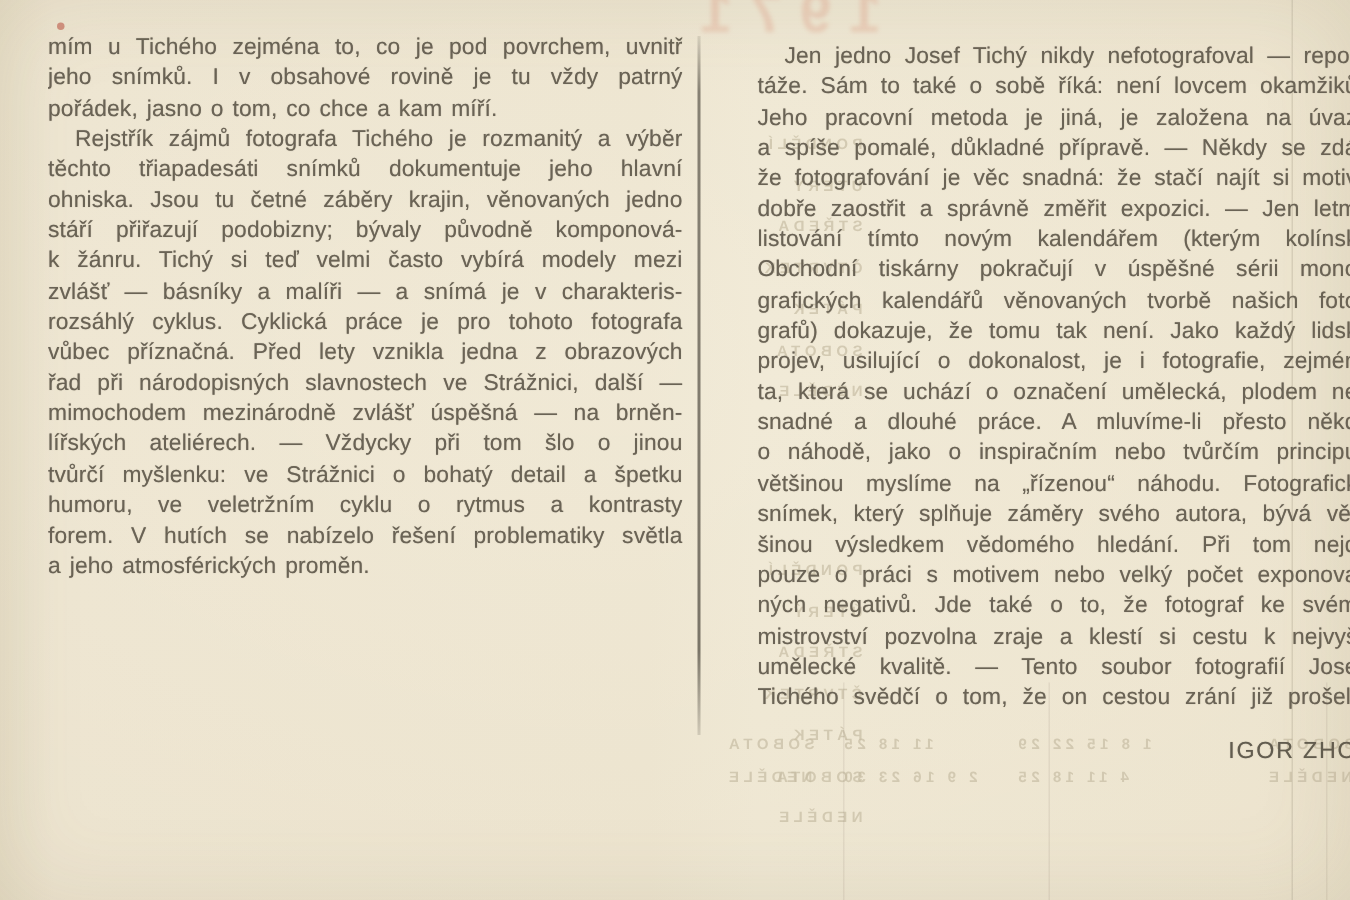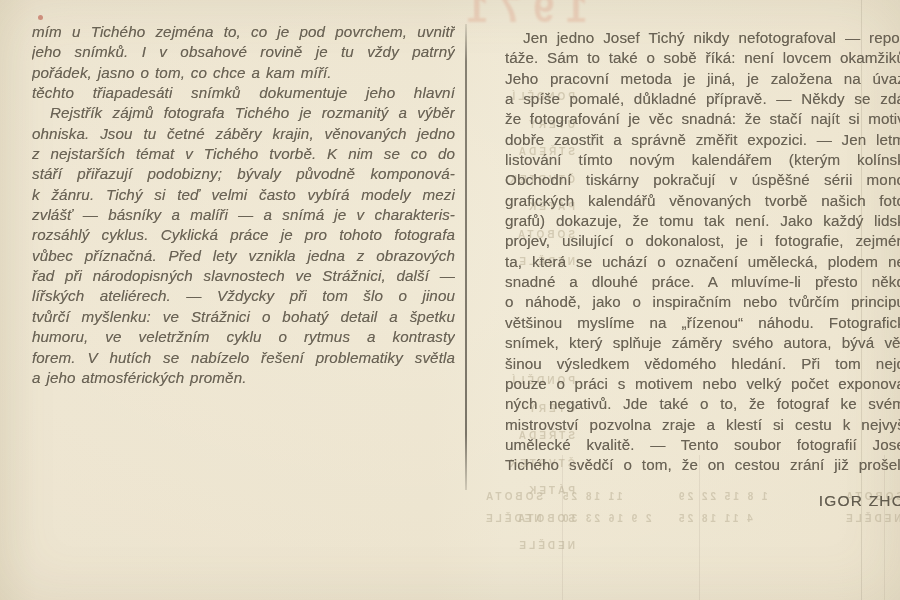--- a/index.html
+++ b/index.html
@@ -11,21 +11,21 @@
     font-family:"Liberation Sans","DejaVu Sans",sans-serif;
   }
   .page::after{content:"";position:absolute;inset:0;pointer-events:none;
     box-shadow:inset 0 0 60px rgba(120,105,75,.12);}
   
   .textcol{position:absolute;color:#6a6355;font-size:15.2px;line-height:20.35px;
     text-shadow:0 0 .6px rgba(106,99,85,.55);word-spacing:1.6px;letter-spacing:.1px;}
   .textcol .line{text-align:justify;text-align-last:justify;height:20.35px;overflow:hidden;}
   .textcol .line.indent{text-indent:18px;}
   .textcol .line.last{text-align-last:left;}
-  .left-col{left:32px;top:22px;width:423px;font-style:italic;}
+  .left-col{left:32px;top:22px;width:423px;}
   .right-col{left:505px;top:28px;width:400px;}
   .signature{position:absolute;left:505px;top:492px;width:400px;text-align:right;
     color:#625c4f;font-size:15.5px;letter-spacing:1.2px;
     text-shadow:0 0 .6px rgba(98,92,79,.55);}
   
   .red-dot{position:absolute;left:38px;top:15px;width:5px;height:5px;border-radius:50%;
     background:rgba(186,74,58,.55);filter:blur(.4px);}
   .gutter-line{position:absolute;left:465px;top:24px;width:1.6px;height:466px;
     background:linear-gradient(180deg,rgba(90,85,74,.15),rgba(90,85,74,.7) 8%,rgba(90,85,74,.78) 88%,rgba(90,85,74,.2));}
   .crease{position:absolute;width:1px;background:rgba(120,112,96,.18);}
@@ -82,30 +82,30 @@
   <div class="gutter-line"></div>
   <div class="crease c1"></div>
   <div class="crease c2"></div>
   <div class="crease c3"></div>
   <div class="crease c4"></div>
 
   <div class="textcol left-col">
       <div class="line">mím u Tichého zejména to, co je pod povrchem, uvnitř</div>
       <div class="line">jeho snímků. I v obsahové rovině je tu vždy patrný</div>
       <div class="line last">pořádek, jasno o tom, co chce a kam míří.</div>
+      <div class="line indent">Rejstřík zájmů fotografa Tichého je rozmanitý a výběr</div>
       <div class="line">těchto třiapadesáti snímků dokumentuje jeho hlavní</div>
-      <div class="line indent">Rejstřík zájmů fotografa Tichého je rozmanitý a výběr</div>
       <div class="line">ohniska. Jsou tu četné záběry krajin, věnovaných jedno</div>
-      <div class="line">z nejstarších témat v Tichého tvorbě. K nim se co do</div>
       <div class="line">stáří přiřazují podobizny; bývaly původně komponová-</div>
       <div class="line">k žánru. Tichý si teď velmi často vybírá modely mezi</div>
       <div class="line">zvlášť — básníky a malíři — a snímá je v charakteris-</div>
       <div class="line">rozsáhlý cyklus. Cyklická práce je pro tohoto fotografa</div>
       <div class="line">vůbec příznačná. Před lety vznikla jedna z obrazových</div>
       <div class="line">řad při národopisných slavnostech ve Strážnici, další —</div>
+      <div class="line">mimochodem mezinárodně zvlášť úspěšná — na brněn-</div>
       <div class="line">lířských ateliérech. — Vždycky při tom šlo o jinou</div>
       <div class="line">tvůrčí myšlenku: ve Strážnici o bohatý detail a špetku</div>
       <div class="line">humoru, ve veletržním cyklu o rytmus a kontrasty</div>
       <div class="line">forem. V hutích se nabízelo řešení problematiky světla</div>
       <div class="line last">a jeho atmosférických proměn.</div>
     </div>
   <div class="textcol right-col">
       <div class="line indent">Jen jedno Josef Tichý nikdy nefotografoval — repor</div>
       <div class="line">táže. Sám to také o sobě říká: není lovcem okamžiků</div>
       <div class="line">Jeho pracovní metoda je jiná, je založena na úvaz</div>

